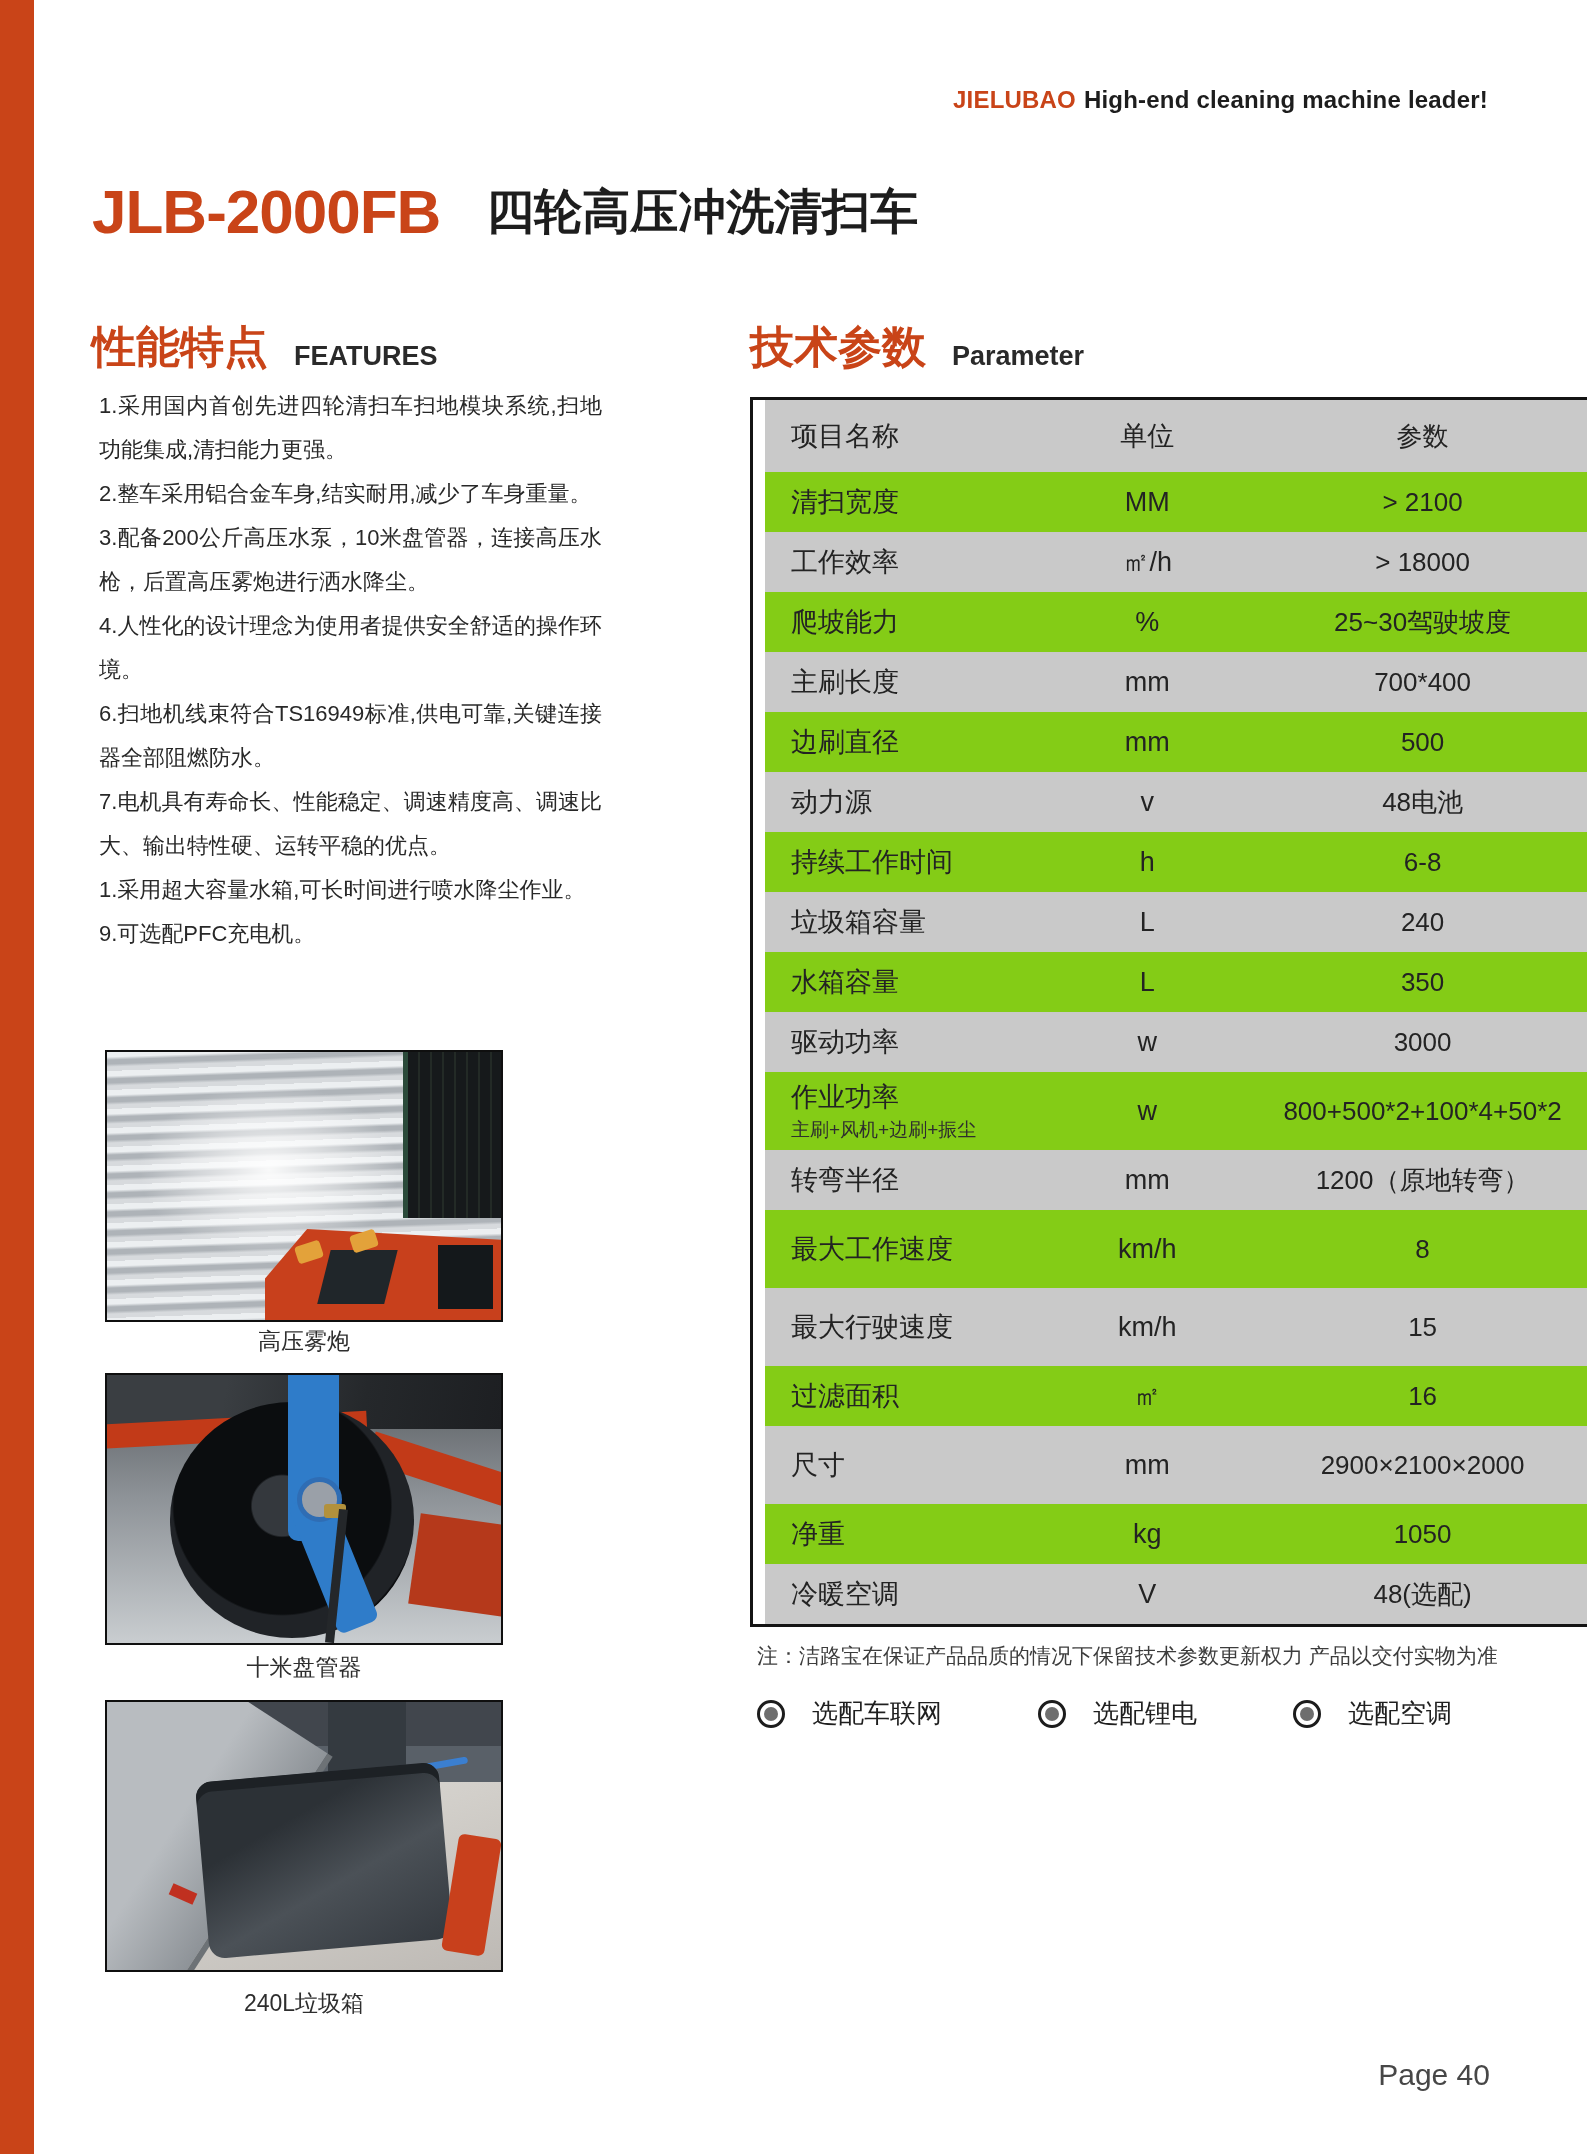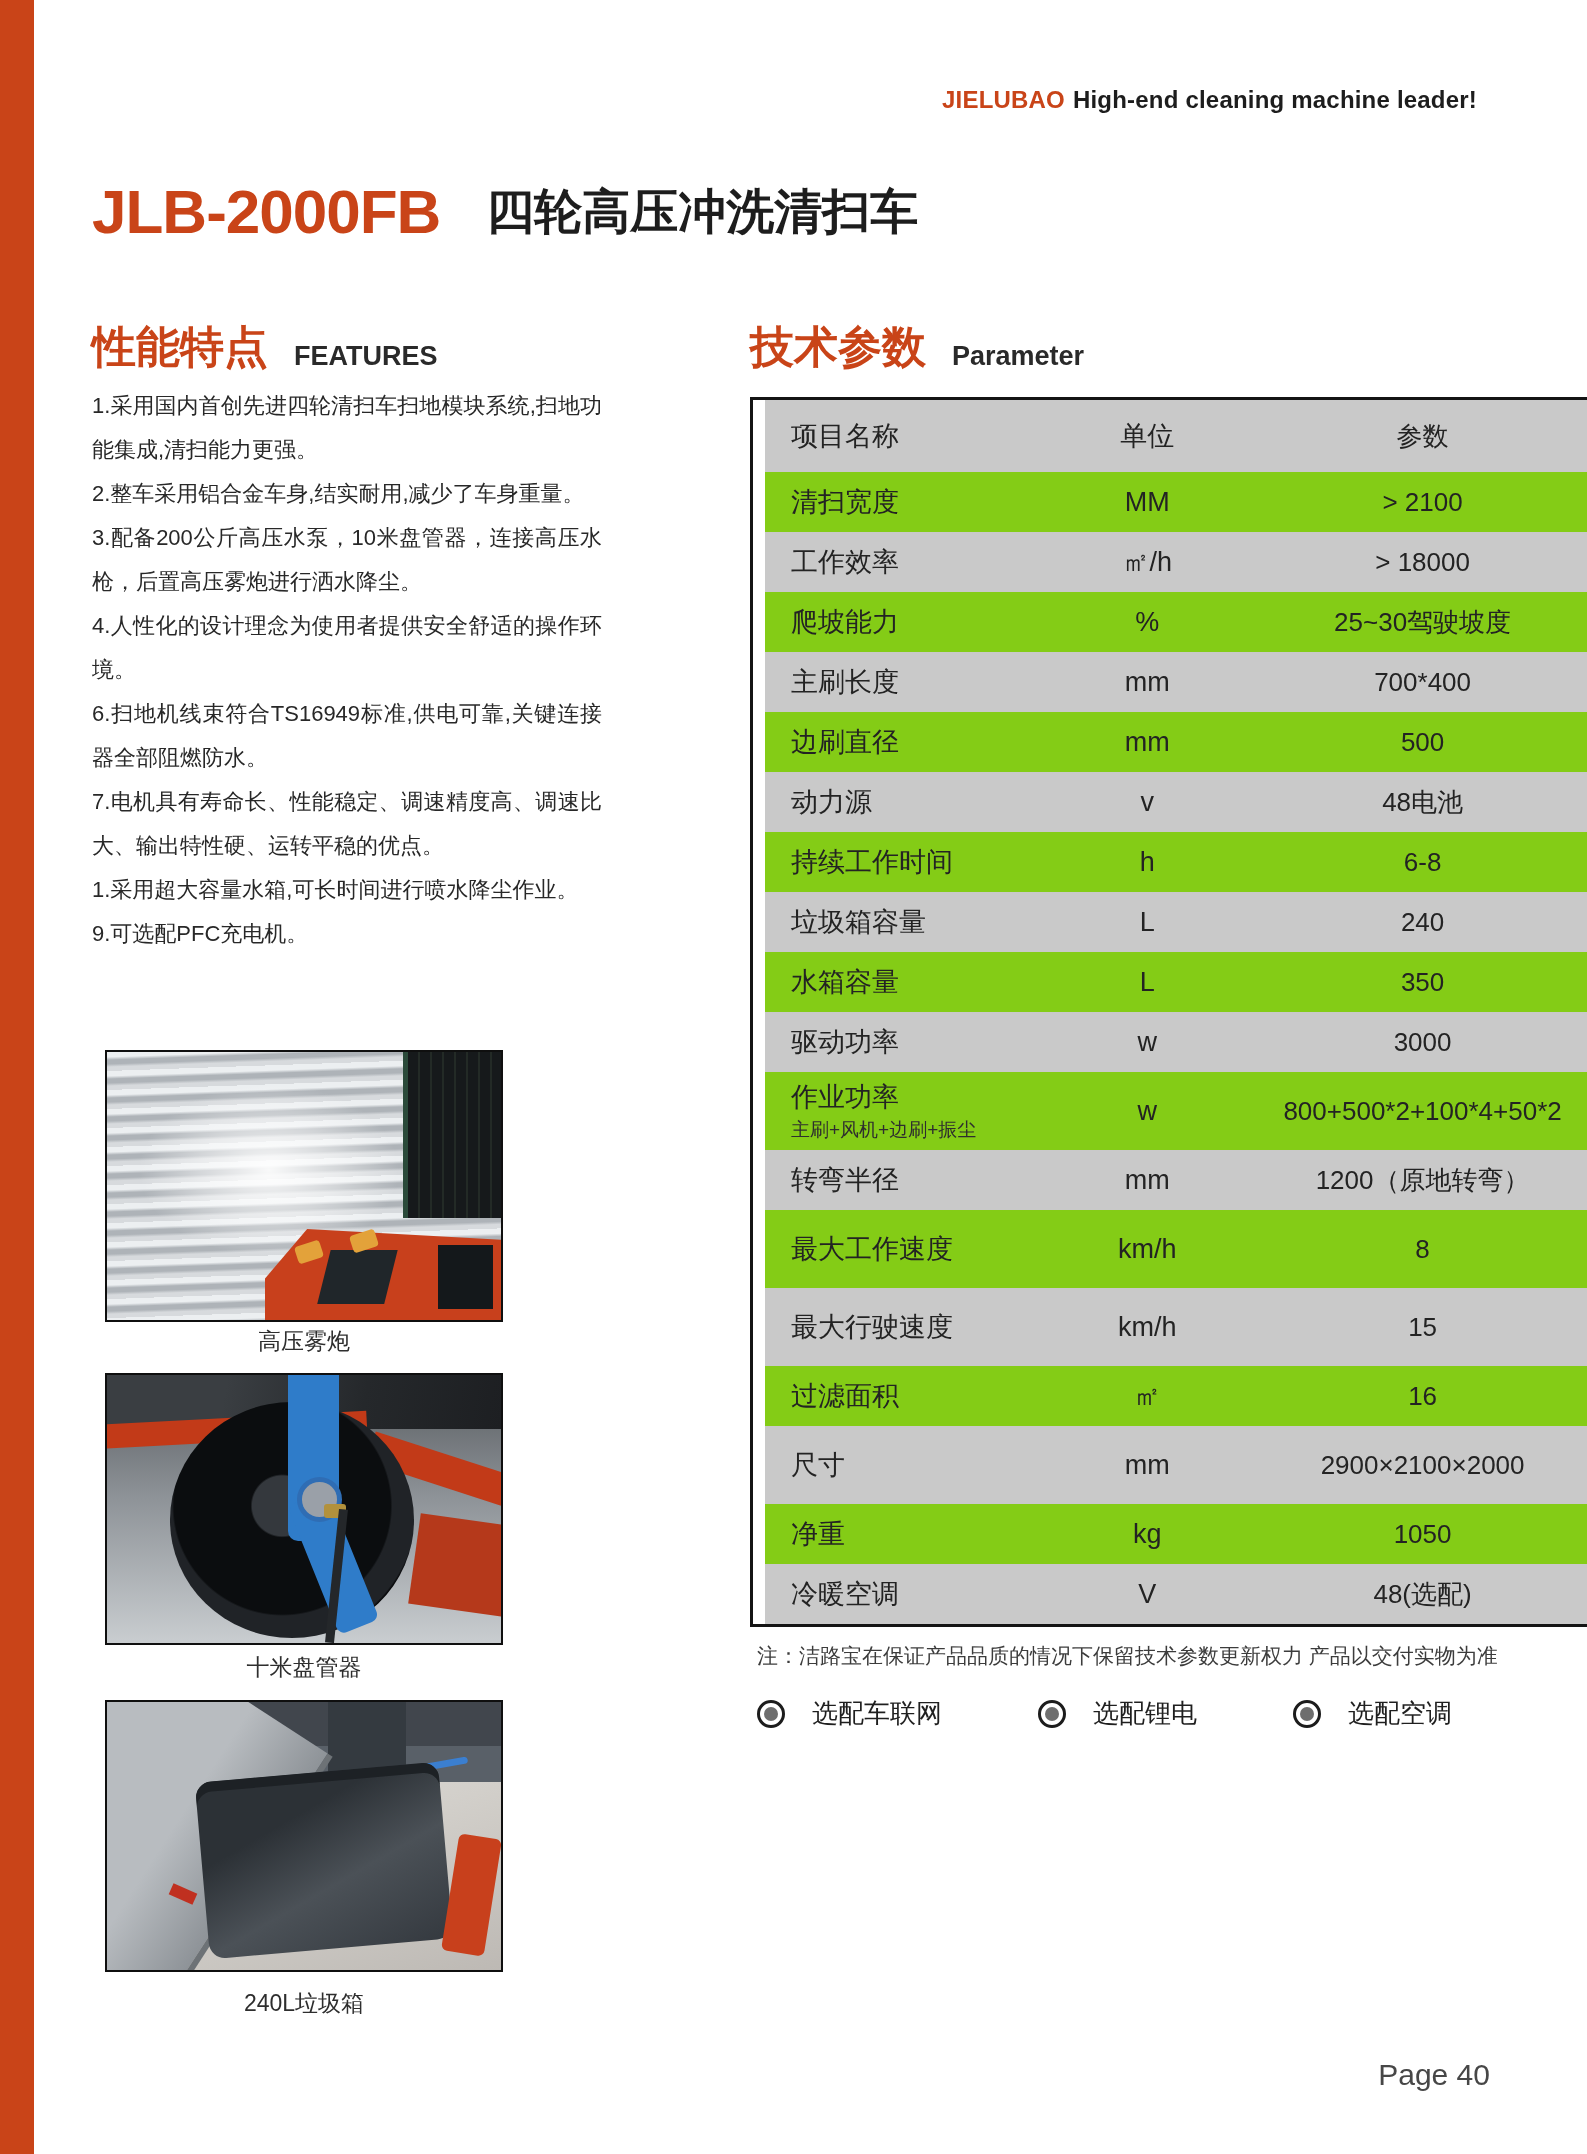--- a/index.html
+++ b/index.html
@@ -15,38 +15,38 @@
     font-family:"Liberation Sans","DejaVu Sans",sans-serif;
     color:var(--ink);
     overflow:hidden;
   }
   .abs{position:absolute;}
 
   
   .side-stripe{left:0;top:0;width:34px;height:2154px;background:var(--accent);}
 
   
-  .tagline{top:86px;right:110px;font-size:24px;font-weight:700;letter-spacing:.2px;color:#1d1d1d;}
+  .tagline{top:86px;right:99px;font-size:24px;font-weight:700;letter-spacing:.2px;color:#1d1d1d;}
   .tagline .brand{color:var(--accent);margin-right:8px;}
 
   
   .title-row{left:92px;top:176px;display:flex;align-items:flex-end;gap:46px;white-space:nowrap;}
   .model{font-size:62px;font-weight:700;letter-spacing:-1px;color:var(--accent);}
   .product{font-size:48px;font-weight:600;color:#1d1d1d;padding-bottom:3px;}
 
   
   .sec-head{display:flex;align-items:flex-end;gap:26px;white-space:nowrap;}
   .sec-head .cn{font-size:44px;font-weight:700;color:var(--accent);}
   .sec-head .en{font-size:27px;font-weight:700;color:#2a2a2a;padding-bottom:5px;}
   .features-head{left:92px;top:318px;}
   .specs-head{left:750px;top:318px;}
 
   
   .features-list{left:92px;top:384px;width:510px;}
-  .feature-item{font-size:22px;line-height:44px;color:#282828;text-align:justify;}
+  .feature-item{font-size:22px;line-height:44px;color:#282828;text-align:justify;margin-left:7px;}
 
   
   .photo{left:105px;width:398px;height:272px;border:2px solid #0f0f0f;overflow:hidden;background:#cfd2d5;}
   .photo-caption{left:105px;width:398px;text-align:center;font-size:23px;color:#2e2e2e;}
 
   
   .p1{top:1050px;}
   .p1 .wall{position:absolute;inset:0;
     background:repeating-linear-gradient(178deg,#eceff1 0 5px,#aeb3b8 8px 12px,#d7dadd 15px 19px);}
   .p1 .mesh{position:absolute;right:0;top:0;width:25%;height:62%;background:#16191b;

